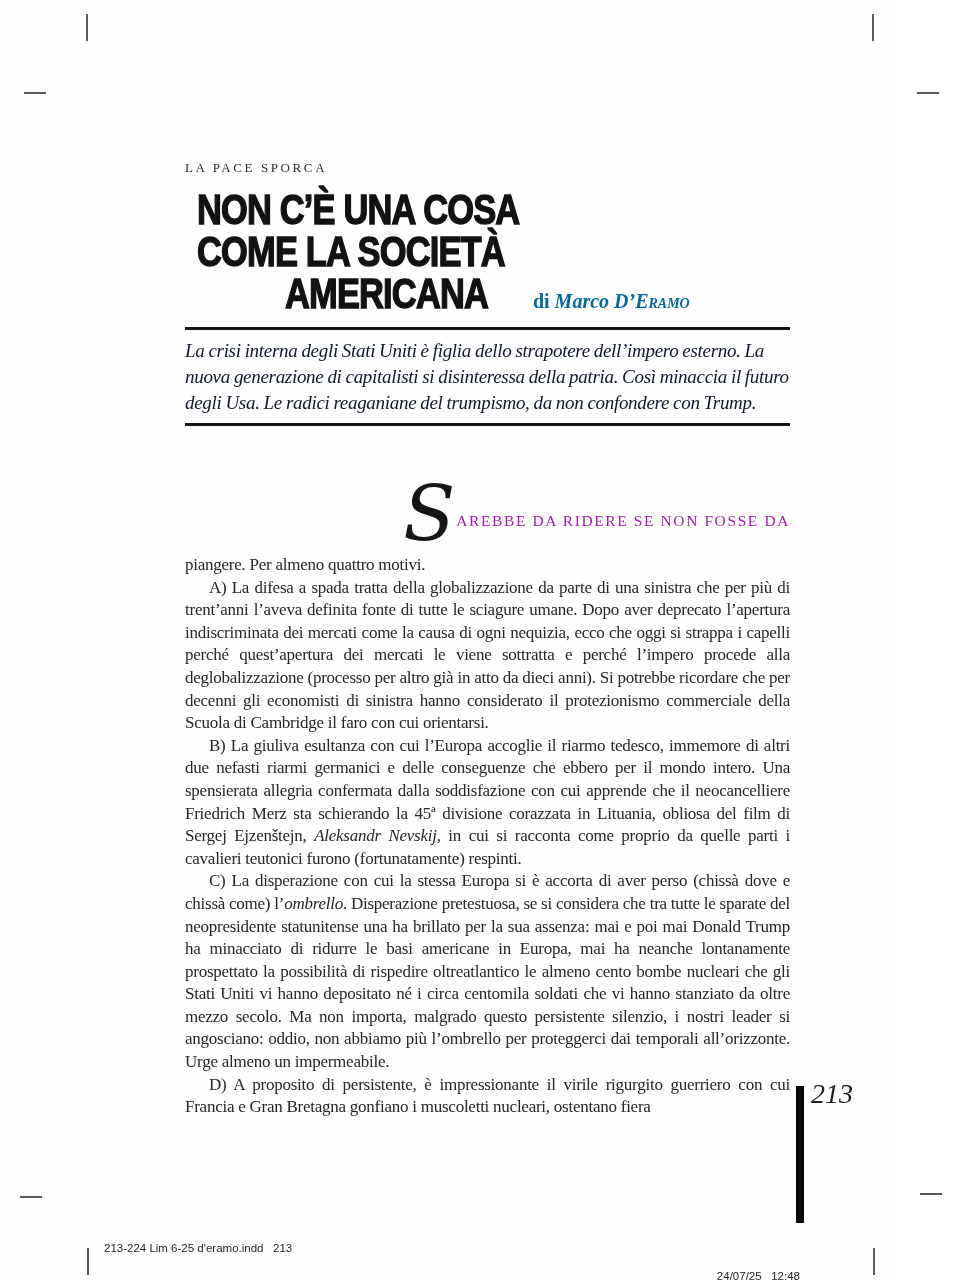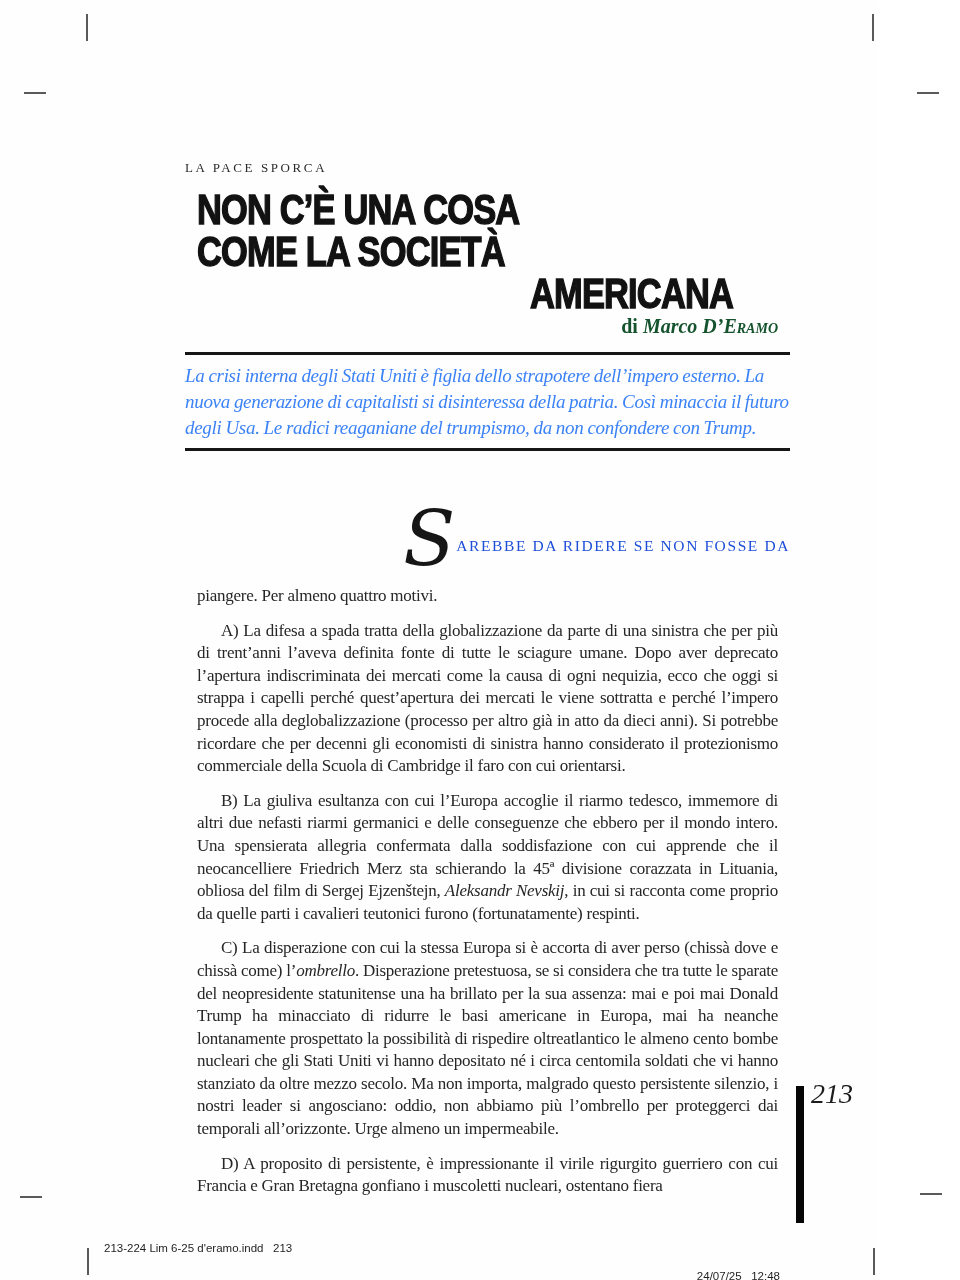--- a/index.html
+++ b/index.html
@@ -10,20 +10,21 @@
     height: 1280px;
     overflow: hidden;
   }
   .sheet {
     position: relative;
     width: 876px;
     height: 1280px;
     background: #fefefe;
     font-family: "Liberation Serif", serif;
     color: #262626;
+    padding-left: 20px;
   }
 
   
   .crop { position: absolute; background: #5a5a5a; }
   .crop.v { width: 2px; height: 27px; }
   .crop.h { width: 22px; height: 2px; }
 
   
   .content {
     position: absolute;
@@ -49,45 +50,44 @@
     letter-spacing: -1px;
     -webkit-text-stroke: 1.4px #121212;
     transform: scaleX(0.82);
     transform-origin: left bottom;
     white-space: nowrap;
   }
   .title-row3 {
     display: flex;
     justify-content: center;
     align-items: flex-end;
-    flex-direction: column;
   }
   .byline {
     font-family: "Liberation Serif", serif;
     font-size: 20px;
-    color: #14532d;
+    color: #0369a1;
     white-space: nowrap;
     padding-bottom: 2px;
   }
 
   .rule {
     height: 3px;
     background: #161616;
     margin-top: 9px;
   }
   .rule.rule-bottom { margin-top: 7px; height: 3px; }
 
   .standfirst {
     margin-top: 8px;
     font-style: italic;
     font-size: 19px;
     line-height: 26px;
     letter-spacing: -0.3px;
     word-spacing: -0.5px;
-    color: #3b82f6;
+    color: #0f172a;
   }
 
   
   .opening {
     margin-top: 60px;
     text-align: right;
     white-space: nowrap;
     height: 62px;
   }
   .dropcap {
@@ -96,33 +96,33 @@
     font-style: italic;
     font-size: 76px;
     line-height: 56px;
     vertical-align: -14px;
     color: #161616;
     margin-right: 1px;
   }
   .opening-caps {
     font-size: 15.5px;
     letter-spacing: 1.6px;
-    color: #1d4ed8;
+    color: #a21caf;
   }
 
   
   .body-text {
     margin-top: 6px;
     font-size: 17px;
     line-height: 22.6px;
     letter-spacing: -0.25px;
     text-align: justify;
     color: #262626;
   }
-  .body-text p { margin: 12px; }
+  .body-text p { margin: 0; }
   .body-text p.indent { text-indent: 24px; }
 
   .r-italic { font-style: italic; }
   .r-sc { font-variant: small-caps; }
 
   
   .edge-bar {
     position: absolute;
     left: 796px;
     top: 1086px;

